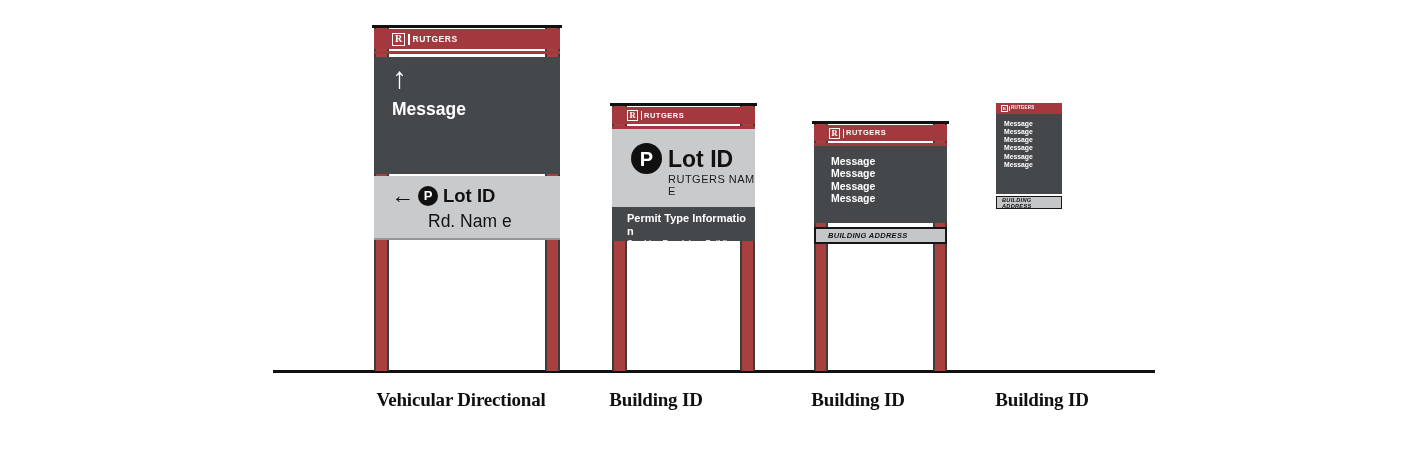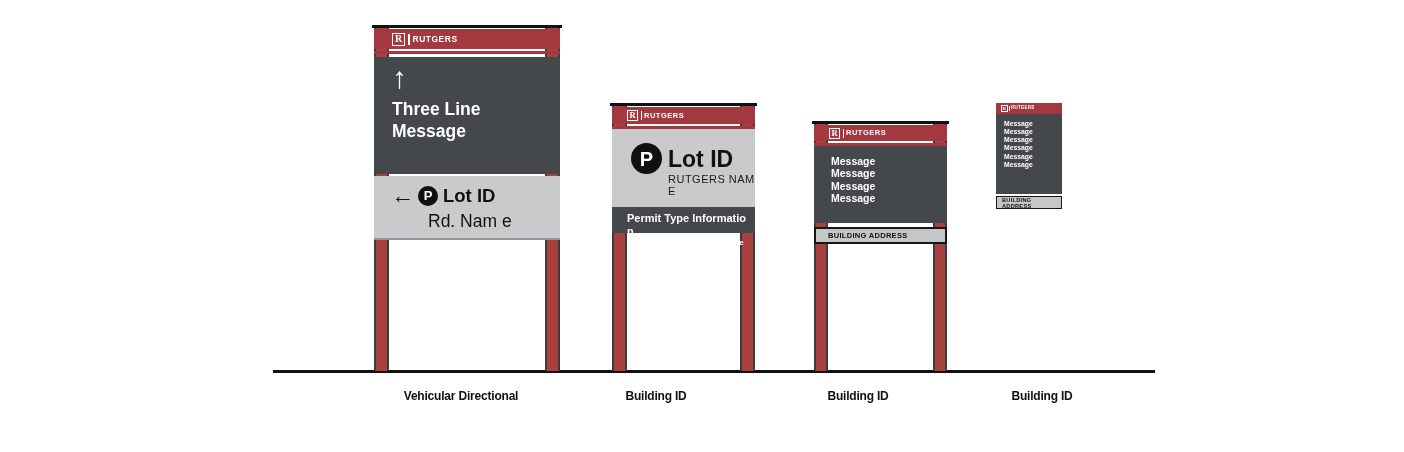--- a/index.html
+++ b/index.html
@@ -16,38 +16,38 @@
     font-family:"Liberation Sans",sans-serif;color:var(--ink);
   }
   .abs{position:absolute;}
   .ground{background:#111;}
   .cap{background:#111;}
   .post{background:var(--post_red);border-left:2px solid #3c3c3c;border-right:2px solid #3c3c3c;box-sizing:border-box;}
   .header{background:var(--scarlet);display:flex;align-items:center;box-sizing:border-box;}
   .stripe{background:var(--scarlet);}
   .darkpanel{background:var(--dark_panel);box-sizing:border-box;}
   .lightpanel{background:var(--light_panel);box-sizing:border-box;}
-  .addr{background:var(--address_bg);border:2px solid #161616;box-sizing:border-box;display:flex;align-items:center;font-weight:bold;letter-spacing:0.3px;color:#111;}
+  .addr{background:var(--address_bg);border:2px solid #161616;box-sizing:border-box;display:flex;align-items:center;font-weight:bold;letter-spacing:0.3px;color:#111;font-style:italic;}
   
   .logo{display:inline-flex;align-items:center;}
   .rbox{border:1px solid #fff;color:#fff;font-family:"Liberation Serif",serif;font-weight:bold;display:flex;align-items:center;justify-content:center;box-sizing:border-box;line-height:1;}
   .lbar{background:#fff;}
   .lname{color:#fff;font-weight:bold;letter-spacing:0.5px;line-height:1;}
   .sz-lg .rbox{width:13px;height:13px;font-size:10px;}
   .sz-lg .lbar{width:1.5px;height:11px;margin:0 3px;}
   .sz-lg .lname{font-size:8.5px;}
   .sz-md .rbox{width:11px;height:11px;font-size:8.5px;}
   .sz-md .lbar{width:1px;height:9px;margin:0 2.5px;}
   .sz-md .lname{font-size:7.5px;}
   .sz-xs .rbox{width:6.5px;height:6.5px;font-size:5px;border-width:0.5px;}
   .sz-xs .lbar{width:0.5px;height:5px;margin:0 1.5px;}
   .sz-xs .lname{font-size:4.5px;letter-spacing:0.2px;}
   
   .pcirc{background:#101010;color:#fff;border-radius:50%;display:flex;align-items:center;justify-content:center;font-weight:bold;line-height:1;}
-  .label{font-size:12px;font-weight:bold;letter-spacing:-0.2px;text-align:center;color:#101010;}
+  .label{font-size:19px;font-weight:bold;letter-spacing:-0.2px;text-align:center;color:#101010;font-family:Liberation Serif, serif;}
   .s1-arrow{margin:6px 0 0 18px;font-size:30px;line-height:30px;color:#fff;font-weight:normal;}
   .s1-lines{margin:5px 0 0 18px;font-size:17.5px;line-height:22.3px;font-weight:bold;color:#fff;}
   .s1-row{position:absolute;left:17px;top:8px;display:flex;align-items:center;}
   .s1-left-arrow{font-size:23px;color:#111;margin-right:4px;line-height:1;}
   .s1-p{width:20px;height:20px;font-size:13px;margin-right:5px;}
   .s1-lot{font-size:18.5px;font-weight:bold;color:#111;}
   .s1-road{position:absolute;left:54px;top:35px;font-size:17.5px;color:#111;}
   .s2-p{position:absolute;left:19px;top:14px;width:31px;height:31px;font-size:20px;}
   .s2-lot{position:absolute;left:56px;top:17px;font-size:23px;font-weight:bold;color:#111;}
   .s2-street{position:absolute;left:56px;top:44px;font-size:11px;letter-spacing:0.5px;color:#1a1a1a;}
@@ -72,21 +72,20 @@
       <span class="logo sz-lg">
         <span class="rbox">R</span>
         <span class="lbar"></span>
         <span class="lname">RUTGERS</span>
       </span>
     </div>
     <div class="abs stripe" style="left:2px;top:26px;width:186px;height:3px;"></div>
     <div class="abs darkpanel" style="left:2px;top:32px;width:186px;height:117px;">
       <div class="s1-arrow">↑</div>
       <div class="s1-lines">
-        <div>Three Line</div>
         <div>Message</div>
       </div>
     </div>
     <div class="abs lightpanel" style="left:2px;top:151px;width:186px;height:64px;border-bottom:2px solid #95969a;">
       <div class="s1-row">
         <span class="s1-left-arrow">←</span>
         <span class="pcirc s1-p">P</span>
         <span class="s1-lot">Lot ID</span>
       </div>
       <div class="s1-road">Rd. Nam e</div>
@@ -104,23 +103,23 @@
         <span class="lbar"></span>
         <span class="lname">RUTGERS</span>
       </span>
     </div>
     <div class="abs stripe" style="left:2px;top:23px;width:143px;height:3px;"></div>
     <div class="abs lightpanel" style="left:2px;top:26px;width:143px;height:78px;">
       <span class="pcirc s2-p">P</span>
       <span class="s2-lot">Lot ID</span>
       <span class="s2-street">RUTGERS NAM E</span>
     </div>
-    <div class="abs darkpanel s2-permit" style="left:2px;top:104px;width:143px;height:26px;">
+    <div class="abs darkpanel s2-permit" style="left:2px;top:104px;width:143px;height:34px;">
       <div class="l1">Permit Type Informatio n</div>
-      <div class="l2">One Three Regulatory Message</div>
+      <div class="l2">One Line Regulatory Building</div>
     </div>
   </div>
   <div class="abs label" style="left:606px;top:389px;width:100px;">Building ID</div>
 
   <div class="abs" style="left:812px;top:121px;width:137px;height:251px;">
     <div class="abs post" style="left:2px;top:2px;width:14px;height:248px;"></div>
     <div class="abs post" style="left:121px;top:2px;width:14px;height:248px;"></div>
     <div class="abs cap" style="left:0;top:0;width:137px;height:3px;"></div>
     <div class="abs header" style="left:2px;top:4px;width:133px;height:16px;padding-left:15px;">
       <span class="logo sz-md">

